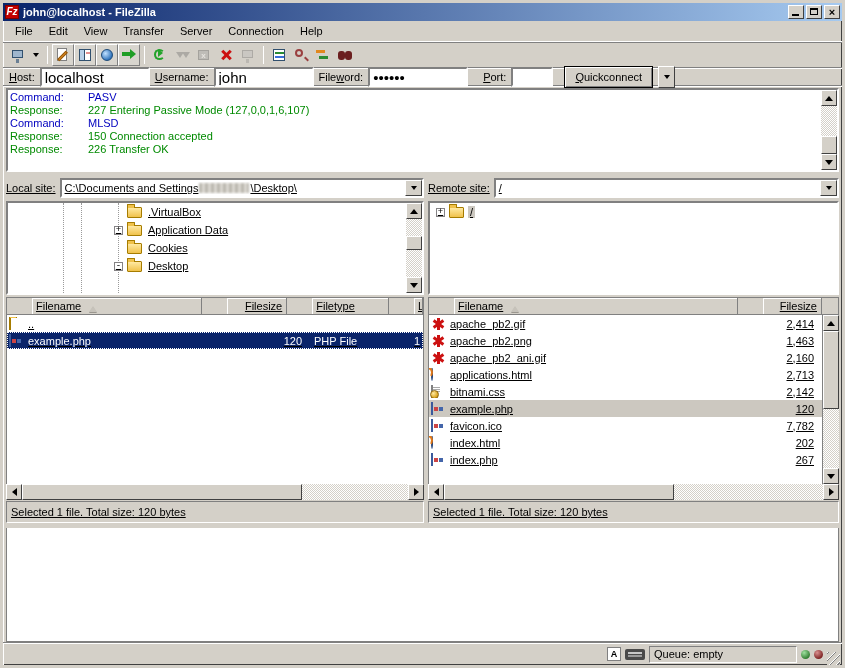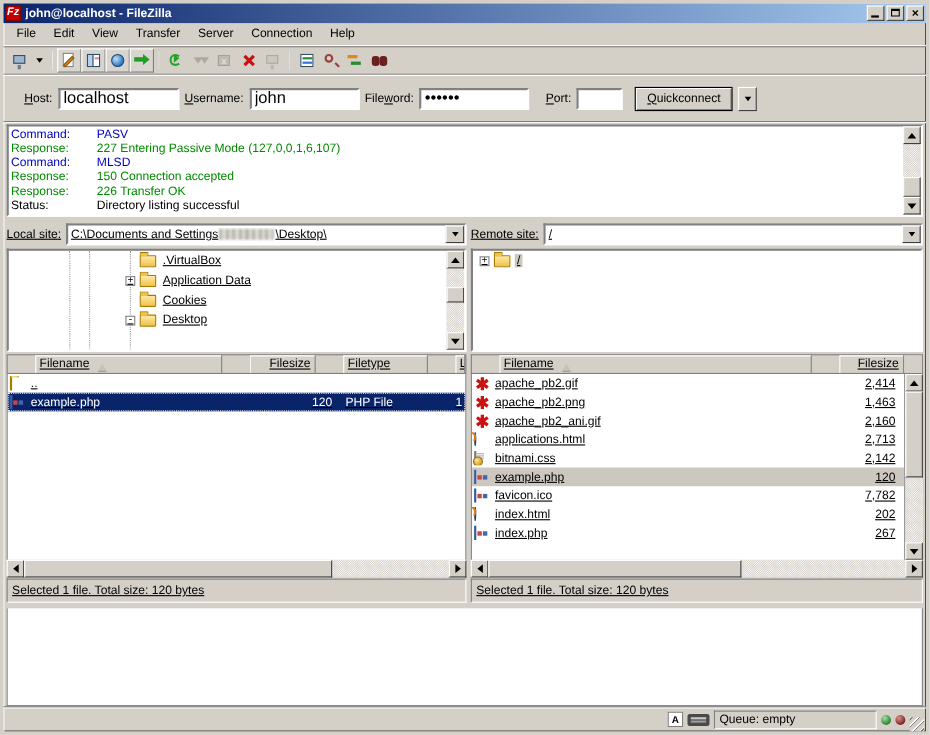--- a/index.html
+++ b/index.html
@@ -66,21 +66,21 @@
   .i-filter::before { content:""; position:absolute; left:1px; top:2px; width:9px; height:2px; background:#2a8c33; box-shadow:0 4px 0 #3a6fd8; }
   .i-mag { position:absolute; left:2px; top:2px; width:8px; height:8px; border:2px solid #9a4040; border-radius:50%; }
   .i-mag::after { content:""; position:absolute; left:7px; top:7px; width:5px; height:2px; background:#9a4040; transform:rotate(45deg); }
   .i-sync::before { content:""; position:absolute; left:1px; top:3px; width:9px; height:3px; background:#e0881e; }
   .i-sync::after { content:""; position:absolute; left:4px; top:9px; width:9px; height:3px; background:#2a8c33; }
   .i-bino::before, .i-bino::after { content:""; position:absolute; top:4px; width:7px; height:9px; background:#6b1f1f; border-radius:3px; }
   .i-bino::before { left:1px; } .i-bino::after { left:8px; }
   .dd-arrow { width:0; height:0; border:3px solid transparent; border-top:4px solid #000; margin-top:3px; }
 
   
-  .qcbar { height:43px; display:flex; align-items:center; gap:5px; padding-left:19px; flex:none;
+  .qcbar { height:18px; display:flex; align-items:center; gap:5px; padding-left:6px; flex:none;
            border-top:1px solid #fff; border-bottom:1px solid #808080; box-shadow:0 1px 0 #fff; }
   .qcbar label { white-space:nowrap; }
   .fld { height:20px; border:2px solid; border-color:#808080 #fff #fff #808080; background:#fff;
          font-family:"Liberation Sans",sans-serif; font-size:15px; padding:0 3px; }
   .qcbtn { height:22px; padding:0 10px; background:#d4d0c8; border:1px solid #000; position:relative;
            box-shadow: inset 1px 1px 0 #fff, inset -1px -1px 0 #808080; font-size:11px; }
   .qcdd { width:17px; height:22px; background:#d4d0c8; border:1px solid; border-color:#fff #404040 #404040 #fff;
           display:flex; align-items:center; justify-content:center; }
 
   
@@ -341,24 +341,20 @@
           <span>MLSD</span>
         </div>
       <div class="logline k-response">
           <span class="loglabel">Response:</span>
           <span>150 Connection accepted</span>
         </div>
       <div class="logline k-response">
           <span class="loglabel">Response:</span>
           <span>226 Transfer OK</span>
         </div>
-      <div class="logline k-status">
-          <span class="loglabel">Status:</span>
-          <span>Directory listing successful</span>
-        </div>
     </div>
     <div class="vscroll">
       <div class="sbtn">
           <div class="t-up"></div>
         </div>
       <div style="flex:1"></div>
       <div class="thumbv" style="height:18px"></div>
       <div class="sbtn">
           <div class="t-dn"></div>
         </div>

